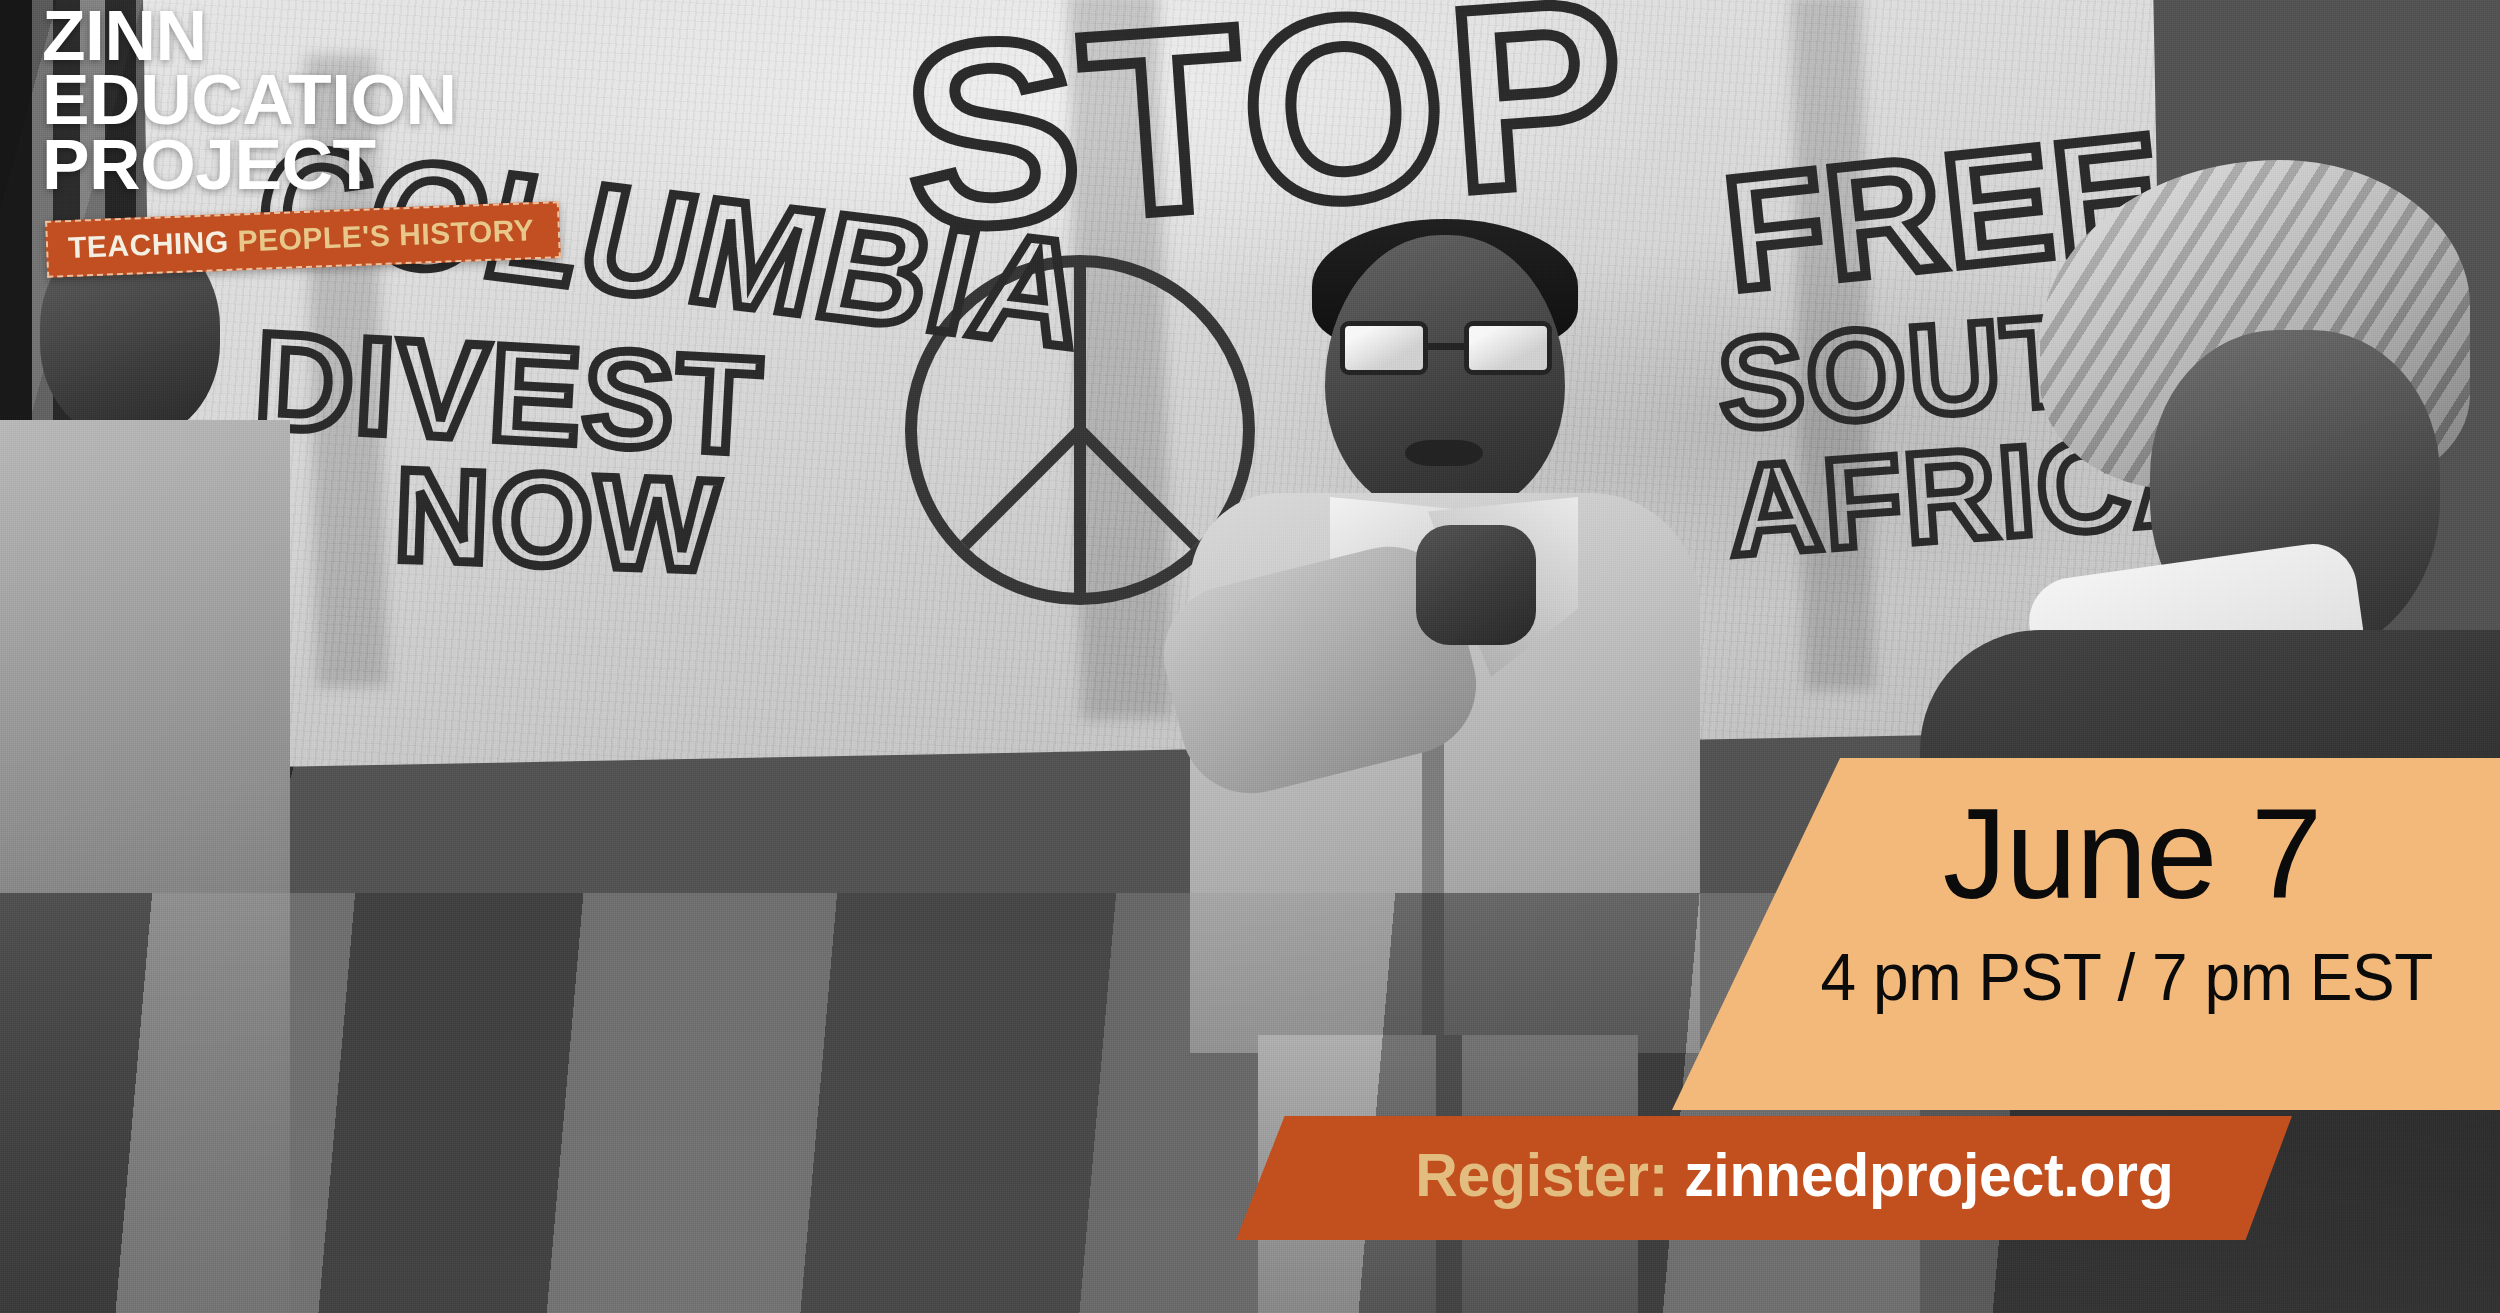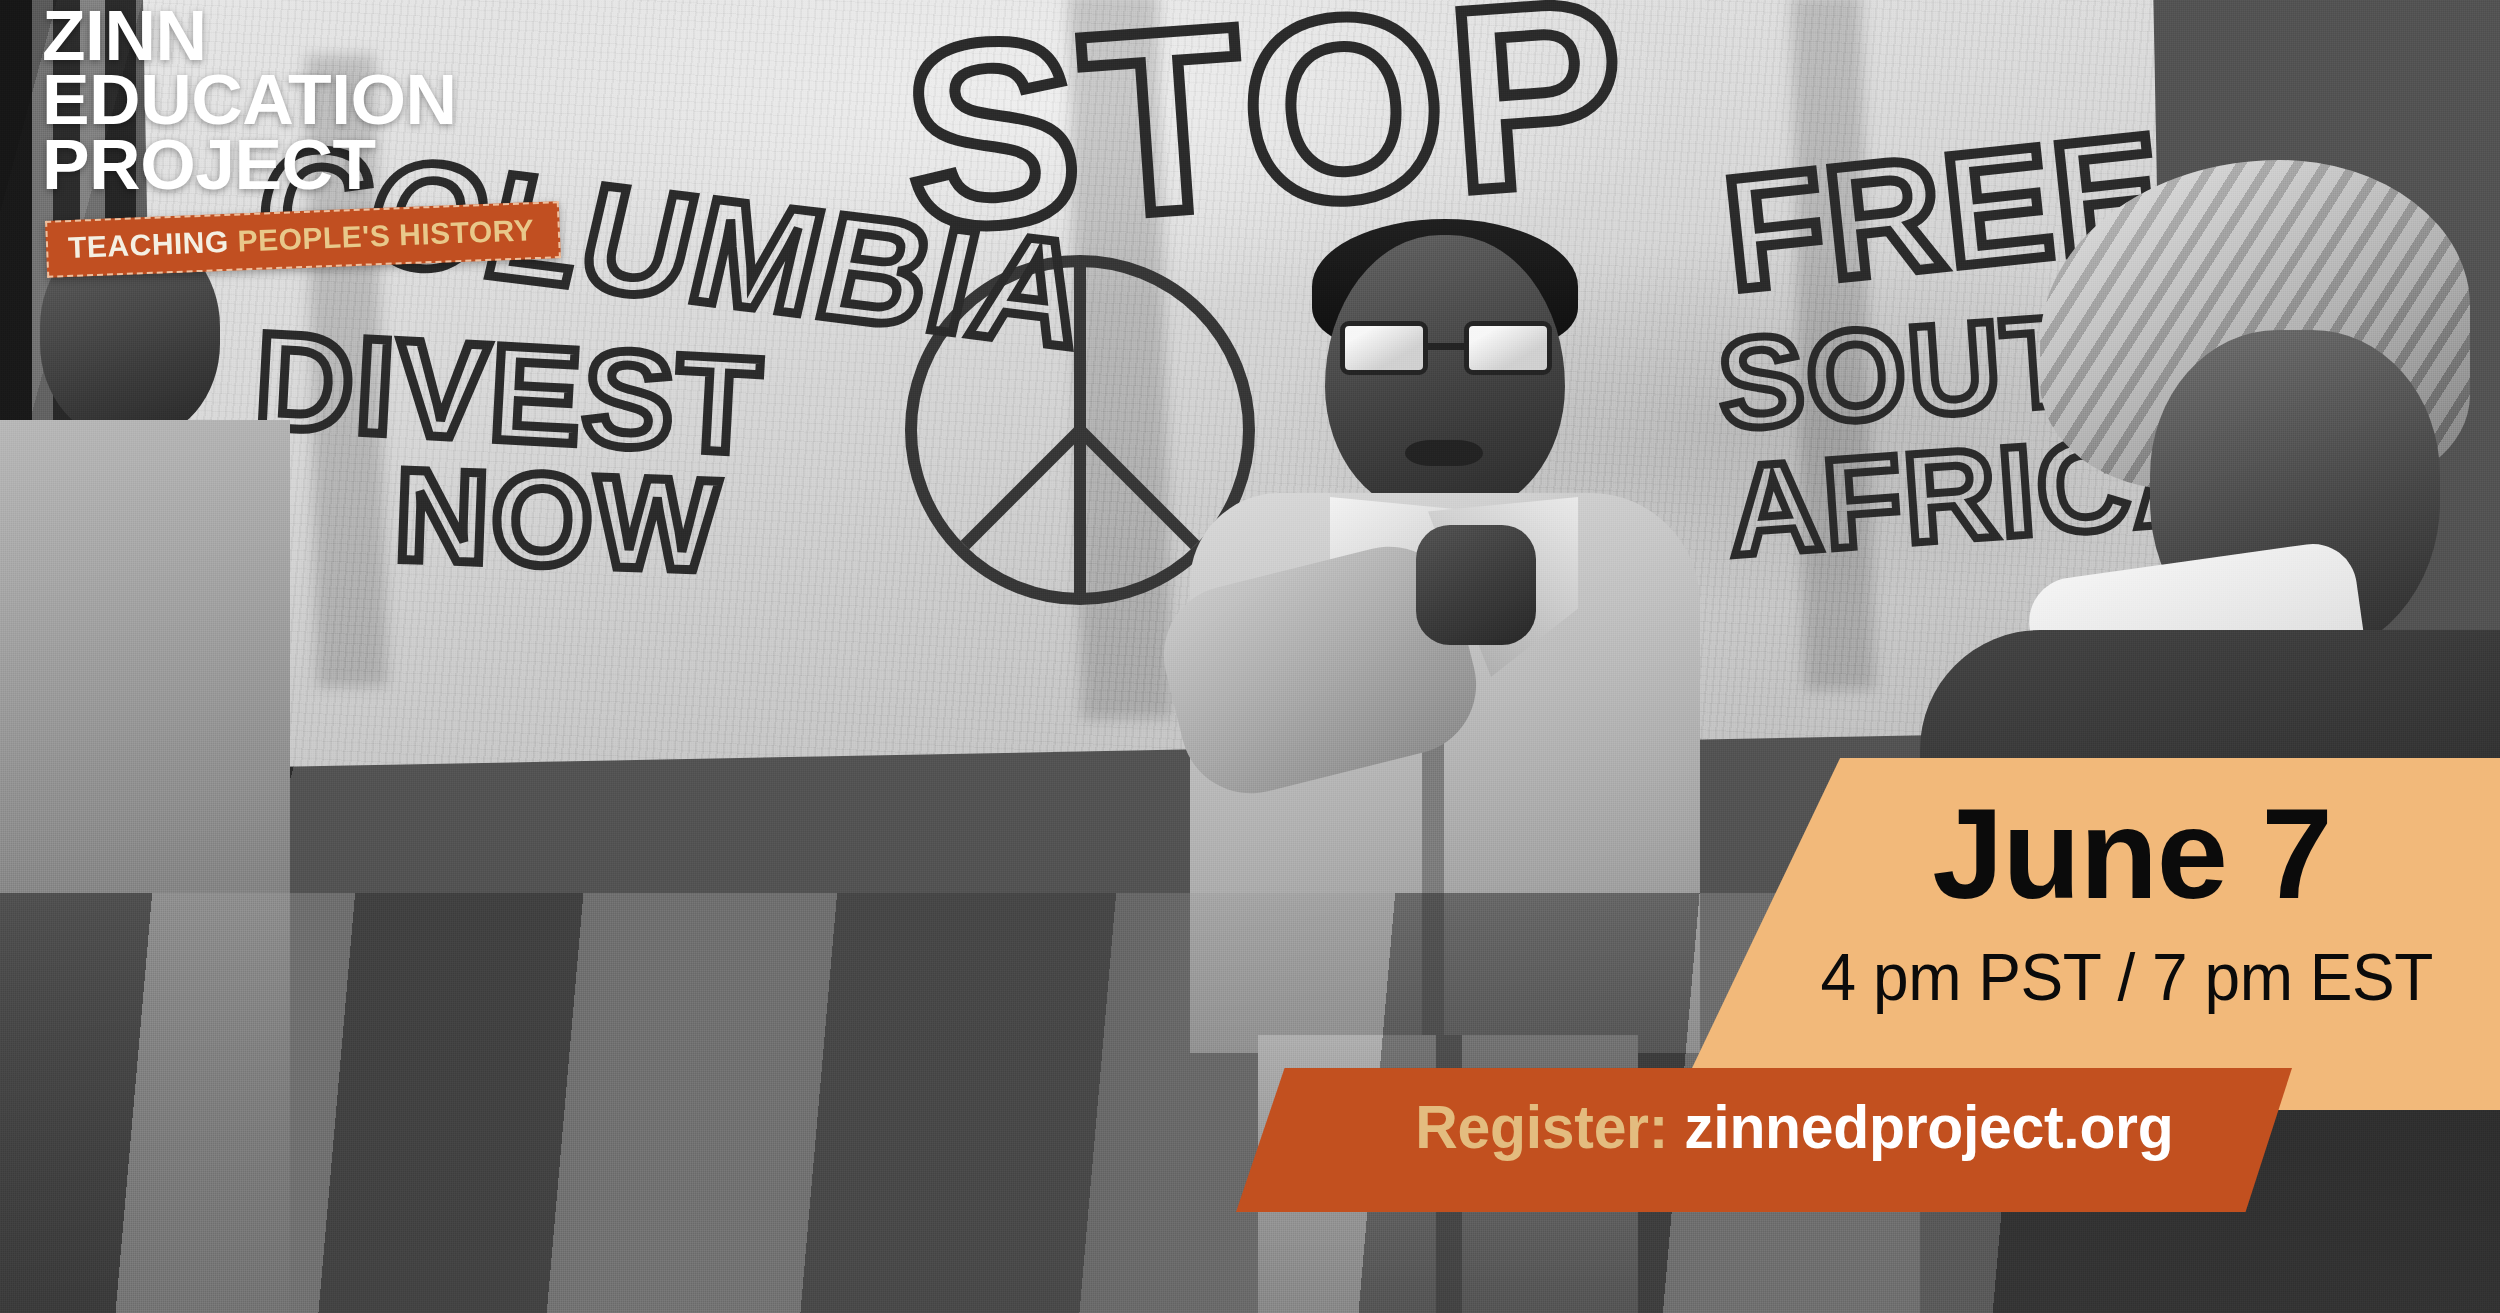--- a/index.html
+++ b/index.html
@@ -245,36 +245,36 @@
 
   
   .tan-panel {
     position:absolute; left:1672px; top:758px; width:828px; height:352px;
     background:#F2B97A; z-index:21;
     clip-path:polygon(20.3% 0, 100% 0, 100% 100%, 0 100%);
   }
   .date-big {
     position:absolute; left:0; right:0; top:32px;
     text-align:center; color:#0b0b0b;
-    font-weight:700; font-size:128px; line-height:1;
+    font-weight:400; font-size:128px; line-height:1;
     letter-spacing:-1px;
     padding-left:92px;
   }
   .date-sub {
     position:absolute; left:0; right:0; top:186px;
     text-align:center; color:#0b0b0b;
     font-weight:400; font-size:66px; line-height:1;
     letter-spacing:-.5px;
     padding-left:84px;
     transform:scaleX(.97);
   }
 
   
   .register-panel {
-    position:absolute; left:1236px; top:1068px; width:1056px; height:144px;
+    position:absolute; left:1236px; top:1116px; width:1056px; height:124px;
     background:#C2501F; z-index:30;
     clip-path:polygon(4.6% 0, 100% 0, 95.6% 100%, 0 100%);
   }
   .register-text {
     position:absolute; left:0; right:0; top:28px;
     text-align:center; font-weight:700; font-size:62px;
     line-height:1; letter-spacing:-.3px;
     padding-left:64px;
     transform:scaleX(.95);
   }

